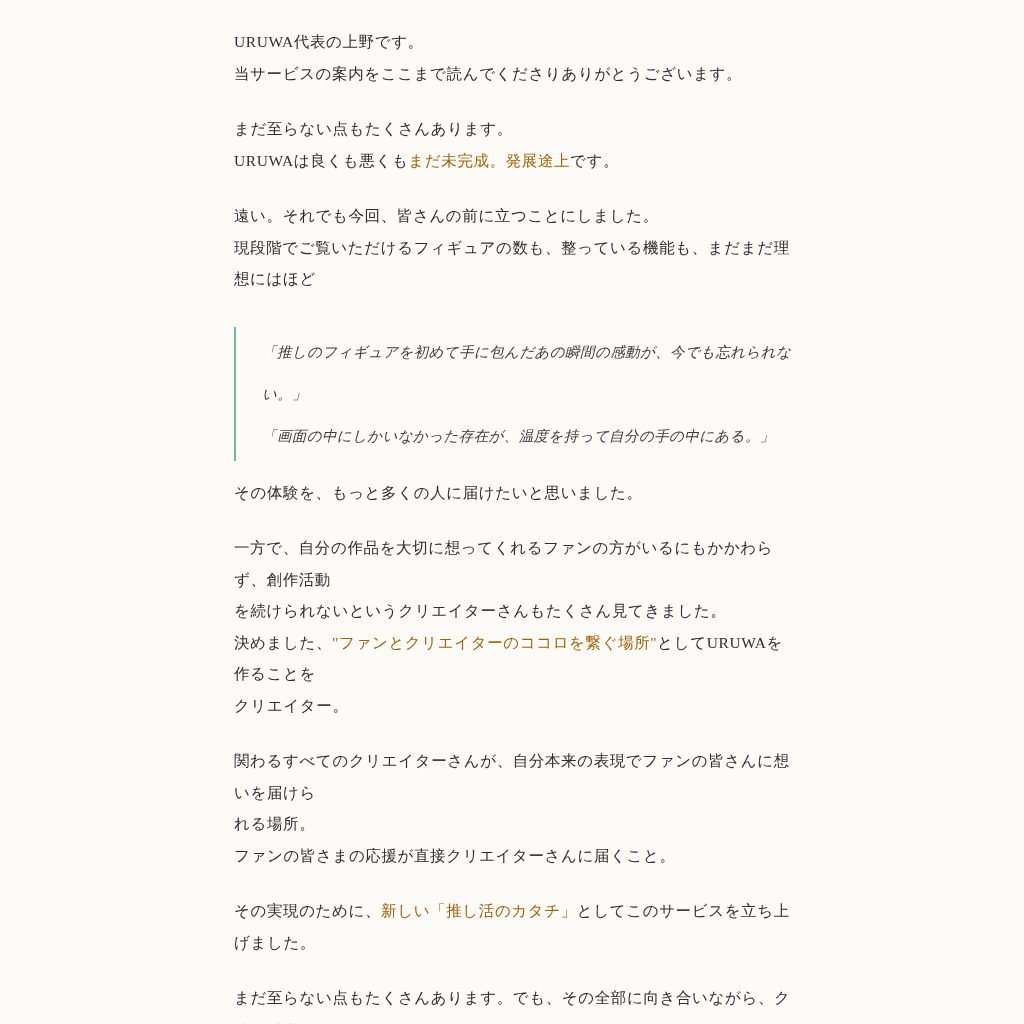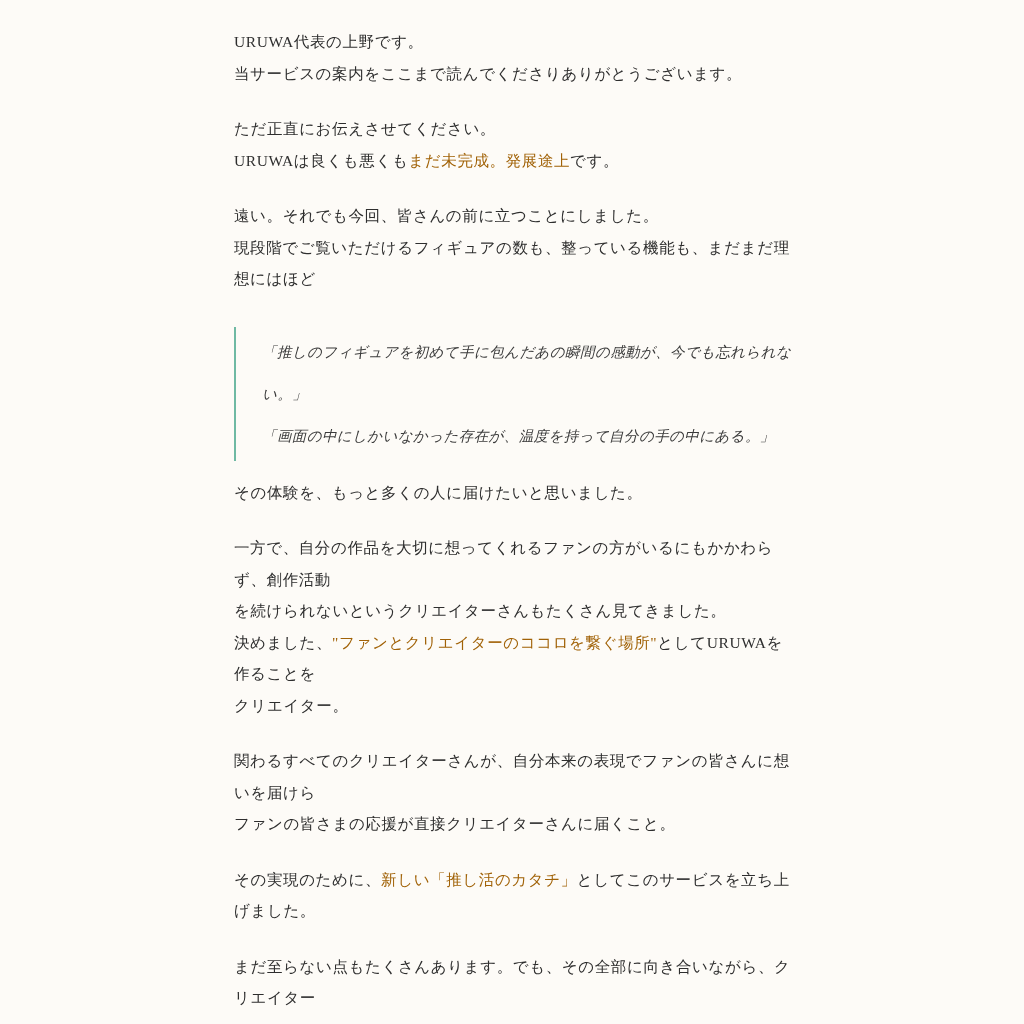--- a/index.html
+++ b/index.html
@@ -57,21 +57,21 @@
 <body>
 
 <div class="page">
   <div class="letter">
 
     <p class="para">URUWA代表の上野です。</p>
     <p class="para">当サービスの案内をここまで読んでくださりありがとうございます。</p>
 
     <div class="gap"></div>
 
-    <p class="para">ただ正直にお伝えさせてください。</p>
+    <p class="para">まだ至らない点もたくさんあります。</p>
     <p class="para"><span>URUWAは良くも悪くも</span><span class="accent">まだ未完成。発展途上</span><span>です。</span></p>
 
     <div class="gap"></div>
 
     <p class="para">遠い。それでも今回、皆さんの前に立つことにしました。</p>
     <p class="para">現段階でご覧いただけるフィギュアの数も、整っている機能も、まだまだ理想にはほど</p>
 
     <div class="gap"></div>
 
 
@@ -87,20 +87,21 @@
     <div class="gap"></div>
 
     <p class="para">一方で、自分の作品を大切に想ってくれるファンの方がいるにもかかわらず、創作活動</p>
     <p class="para">を続けられないというクリエイターさんもたくさん見てきました。</p>
     <p class="para"><span>決めました、</span><span class="accent">"ファンとクリエイターのココロを繋ぐ場所"</span><span>としてURUWAを作ることを</span></p>
     <p class="para">クリエイター。</p>
 
     <div class="gap"></div>
 
     <p class="para">関わるすべてのクリエイターさんが、自分本来の表現でファンの皆さんに想いを届けら</p>
+    <p class="para">れる場所。</p>
     <p class="para">ファンの皆さまの応援が直接クリエイターさんに届くこと。</p>
 
     <div class="gap"></div>
 
     <p class="para"><span>その実現のために、</span><span class="accent">新しい「推し活のカタチ」</span><span>としてこのサービスを立ち上げました。</span></p>
 
     <div class="gap"></div>
 
     <p class="para">まだ至らない点もたくさんあります。でも、その全部に向き合いながら、クリエイター</p>
 

